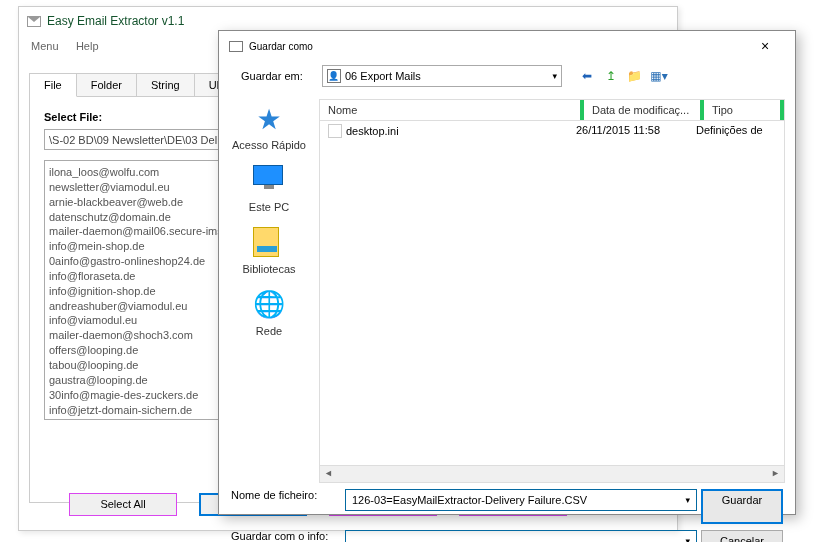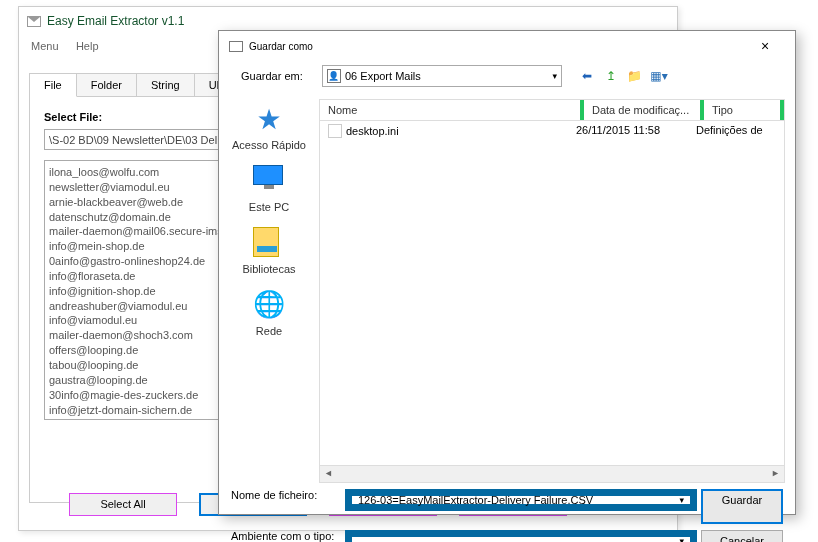--- a/index.html
+++ b/index.html
@@ -61,21 +61,21 @@
 .file-row .col-date { width: 120px; }
 .file-row .col-type { width: 80px; overflow: hidden; }
 
 .scroll-row { height: 17px; background: #f0f0f0; border: 1px solid #ddd; border-top: none; display: flex; }
 .scroll-row .sc-left, .scroll-row .sc-right { width: 17px; text-align: center; font-size: 9px; line-height: 15px; color: #666; }
 .scroll-row .sc-track { flex: 1; }
 
 .dialog-footer { padding: 6px 12px; }
 .form-row { display: flex; align-items: flex-start; margin-bottom: 6px; gap: 4px; }
 .form-row .flbl { width: 110px; }
-.form-row .fcombo { flex: 1; height: 22px; border: 7px solid #0369a1; display: flex; align-items: center; padding: 0 6px; }
+.form-row .fcombo { flex: 1; height: 22px; border: 1px solid #0369a1; display: flex; align-items: center; padding: 0 6px; }
 .form-row .fcombo .arrow { margin-left: auto; font-size: 9px; }
 .form-row .fbtn { width: 82px; height: 35px; background: #e8e8e8; border: 1px solid #aaa; text-align: center; line-height: 21px; cursor: pointer; }
 .form-row .fbtn.def { border: 1px solid #0078d7; box-shadow: inset 0 0 0 1px #0078d7; }
 
 
 .ico-star { font-size: 28px; color: #2a84d7; }
 .ico-desktop { width: 30px; height: 22px; background: #1e90ff; border: 1px solid #0a5aa0; }
 .ico-lib { width: 26px; height: 30px; background: #ffd96b; border: 1px solid #c9a800; position: relative; }
 .ico-lib::before { content: ''; position: absolute; bottom: 4px; left: 3px; width: 20px; height: 6px; background: #2a9fd6; }
 .ico-pc { width: 30px; height: 20px; background: #1e90ff; border: 1px solid #0a5aa0; }
@@ -208,21 +208,21 @@
   <div class="dialog-footer">
     <div class="form-row">
       <span class="flbl">Nome de ficheiro:</span>
       <div class="fcombo">
         <span>126-03=EasyMailExtractor-Delivery Failure.CSV</span>
         <span class="arrow">▾</span>
       </div>
       <div class="fbtn def">Guardar</div>
     </div>
     <div class="form-row">
-      <span class="flbl">Ambiente com o tipo:</span>
+      <span class="flbl">Guardar com o info:</span>
       <div class="fcombo">
         <span></span>
         <span class="arrow">▾</span>
       </div>
       <div class="fbtn">Cancelar</div>
     </div>
   </div>
 </div>
 
 </body></html>

